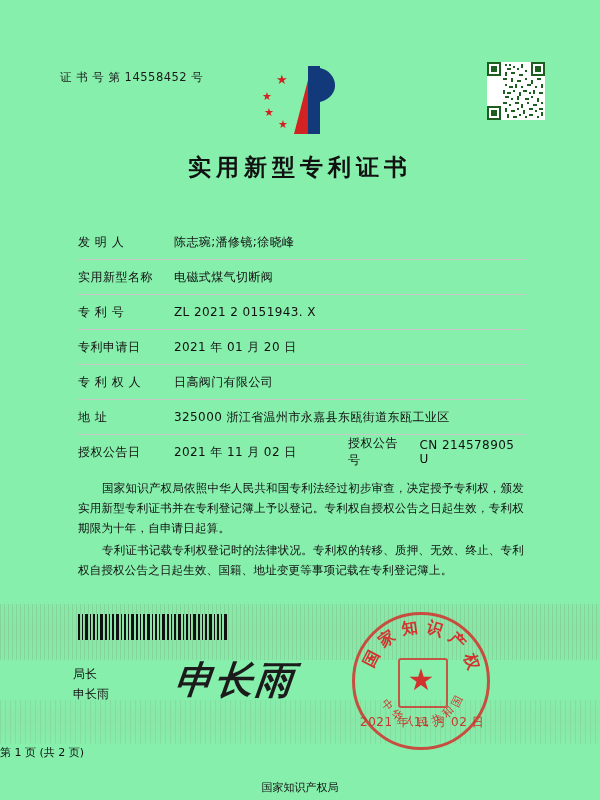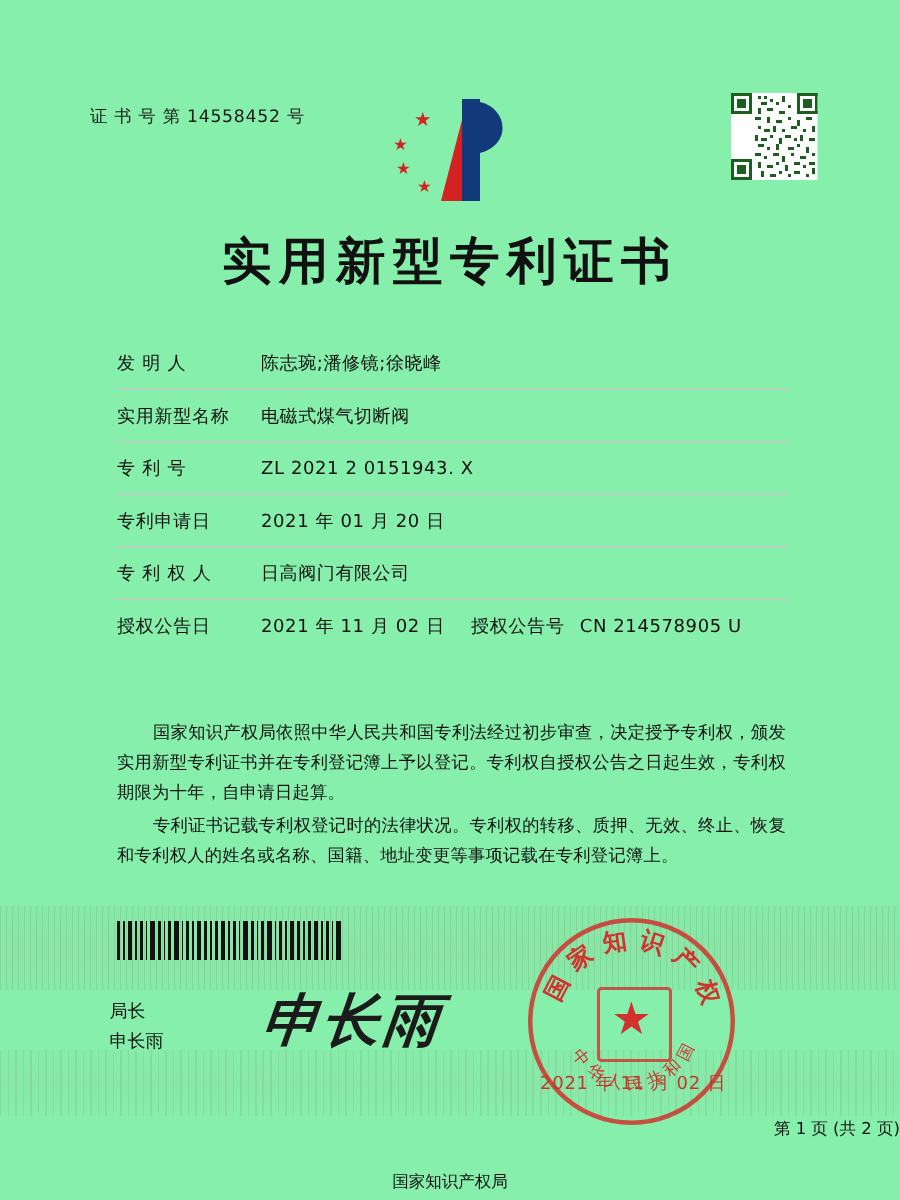--- a/index.html
+++ b/index.html
@@ -46,42 +46,42 @@
     height: 58px;
   }
 
   
   .title {
     position: absolute;
     left: 0;
     right: 0;
     top: 152px;
     text-align: center;
-    font-size: 33px;
+    font-size: 23px;
     letter-spacing: 5px;
     font-weight: bold;
     color: #111;
     font-family: "DejaVu Sans", sans-serif;
   }
 
   
   .fields {
     position: absolute;
     left: 78px;
     top: 225px;
     width: 448px;
   }
   .frow {
     position: relative;
     height: 34px;
     border-bottom: 1px solid #c9c9c9;
     display: flex;
     align-items: center;
   }
-  .frow.noline { border-bottom: none; }
+  .frow.noline { border-bottom: none; gap: 34px; }
   .flabel {
     width: 96px;
     font-size: 12px;
     color: #111;
     font-family: "DejaVu Sans", sans-serif;
     letter-spacing: 0.5px;
     flex: none;
   }
   .fvalue {
     font-size: 12px;
@@ -210,21 +210,21 @@
     font-family: "DejaVu Sans", sans-serif;
     letter-spacing: 0.5px;
   }
 
   
   .page-no {
     position: absolute;
     left: 0;
     right: 0;
     top: 745px;
-    text-align: right;
+    text-align: left;
     font-size: 11px;
     font-family: "DejaVu Sans", sans-serif;
     color: #111;
   }
   .footnote {
     position: absolute;
     left: 0;
     right: 0;
     top: 780px;
     text-align: center;
@@ -383,35 +383,39 @@
       <div class="fvalue">ZL 2021 2 0151943. X</div>
     </div>
     <div class="frow">
       <div class="flabel">专利申请日</div>
       <div class="fvalue">2021 年 01 月 20 日</div>
     </div>
     <div class="frow">
       <div class="flabel">专 利 权 人</div>
       <div class="fvalue">日高阀门有限公司</div>
     </div>
+    <div class="frow">
+      <div class="flabel">地        址</div>
+      <div class="fvalue">325000 浙江省温州市永嘉县东瓯街道东瓯工业区</div>
+    </div>
     <div class="frow dual noline">
       <div class="left-part">
         <div class="half-label">授权公告日</div>
         <div class="fvalue">2021 年 11 月 02 日</div>
       </div>
       <div class="right-part">
         <div class="right-label">授权公告号</div>
         <div class="fvalue">CN 214578905 U</div>
       </div>
     </div>
   </div>
 
   <div class="body-text">
     <p>国家知识产权局依照中华人民共和国专利法经过初步审查，决定授予专利权，颁发实用新型专利证书并在专利登记簿上予以登记。专利权自授权公告之日起生效，专利权期限为十年，自申请日起算。</p>
-    <p>专利证书记载专利权登记时的法律状况。专利权的转移、质押、无效、终止、恢复和专利权人的姓名或名称、国籍、地址变更等事项记载在专利登记簿上。</p>
+    <p>专利证书记载专利权登记时的法律状况。专利权的转移、质押、无效、终止、专利权自授权公告之日起生效、国籍、地址变更等事项记载在专利登记簿上。</p>
   </div>
 
   <div class="green-band"></div>
   <div class="green-band2"></div>
 
   <div class="barcode">
     <svg width="150" height="26" viewBox="0 0 150 26" shape-rendering="crispEdges">
       <g fill="#111">
         <rect x="0" y="0" width="2" height="26"></rect>
           <rect x="4" y="0" width="1" height="26"></rect>

